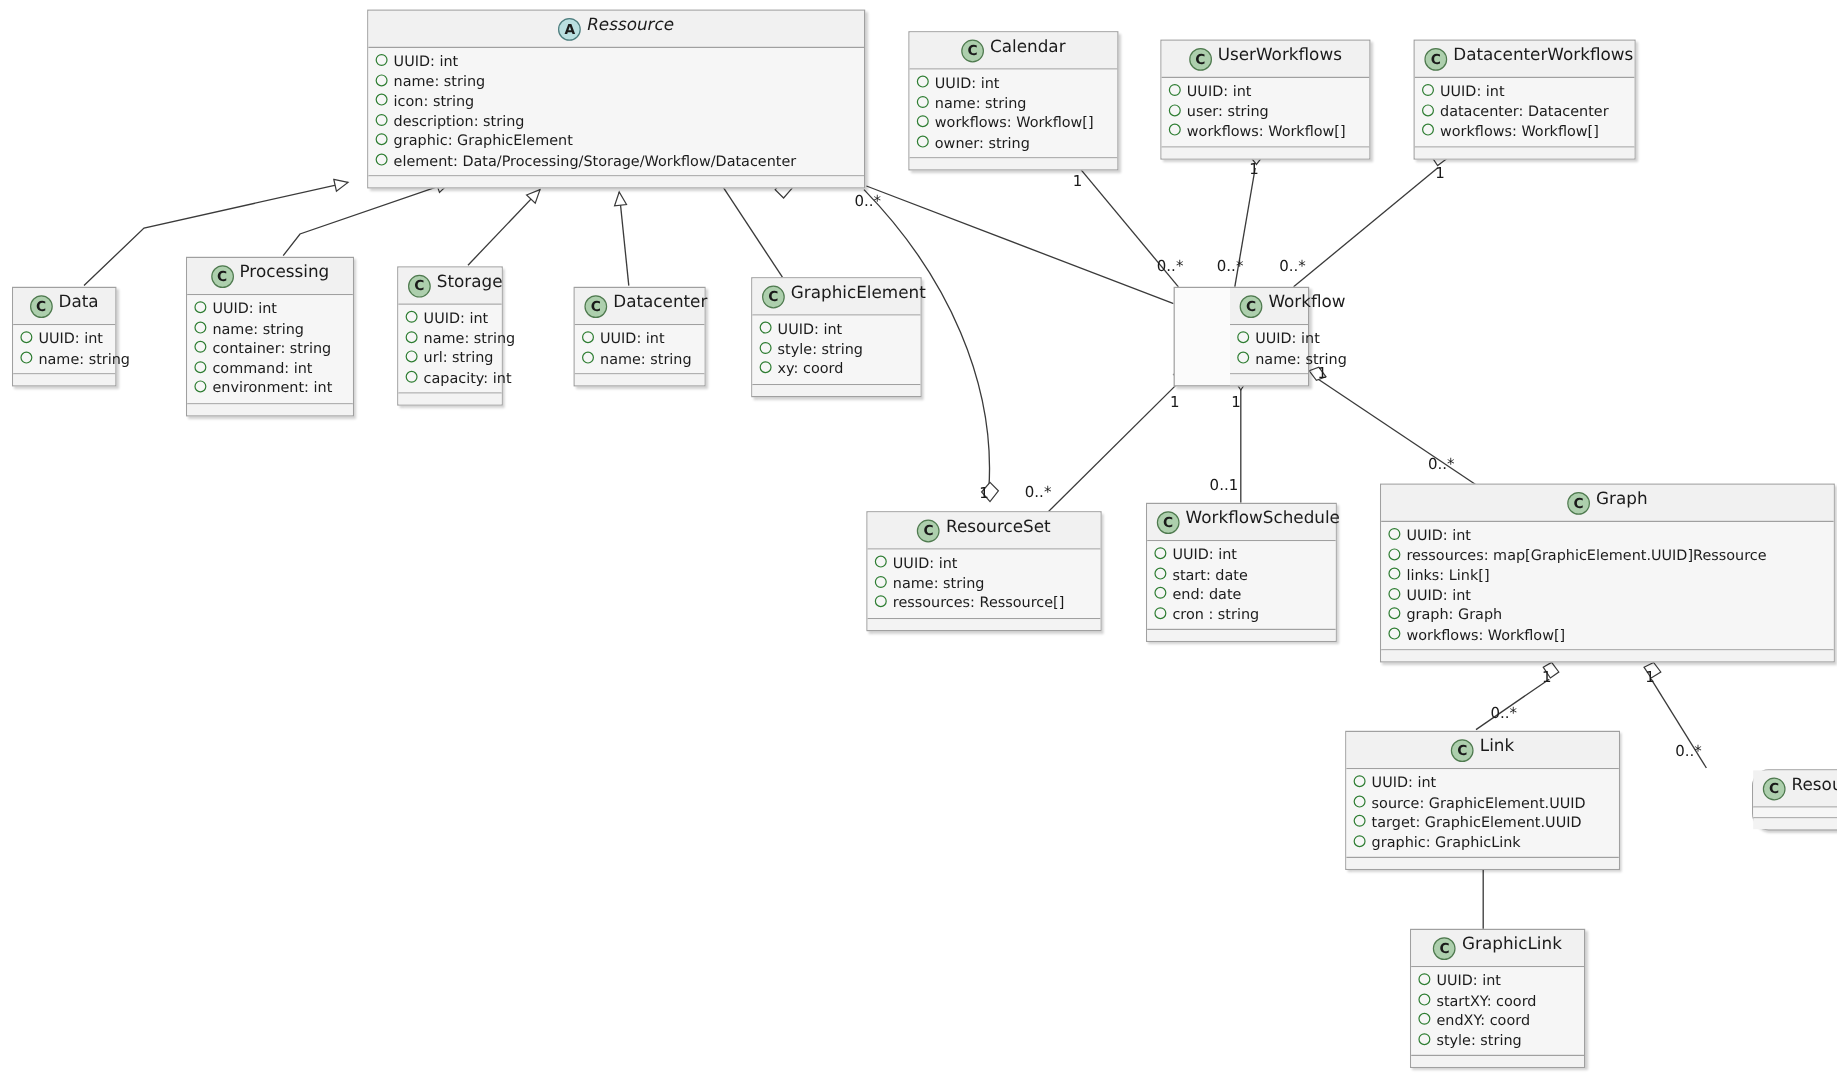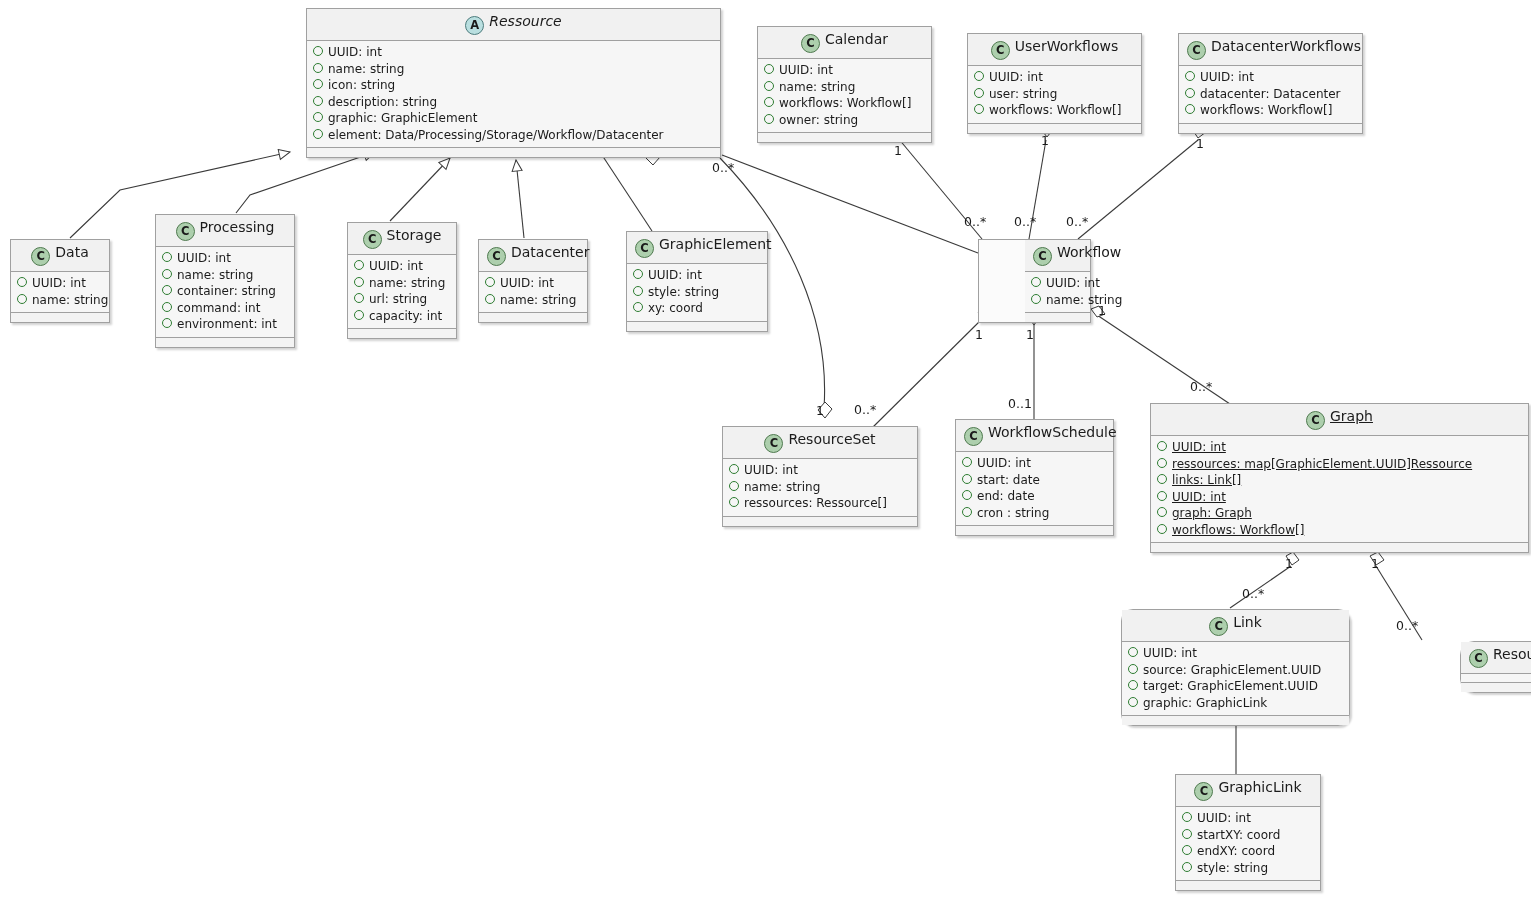--- a/index.html
+++ b/index.html
@@ -197,40 +197,40 @@
       </div>
       <div class="umlbox" style="left: 1178px; top: 33px; width: 185px;">
         <div class="uml-header"><span class="stereo">C</span><span class="cname">DatacenterWorkflows</span></div>
         <div class="uml-attrs">
           <div class="attr"><span class="vis"></span><span>UUID: int</span></div>
           <div class="attr"><span class="vis"></span><span>datacenter: Datacenter</span></div>
           <div class="attr"><span class="vis"></span><span>workflows: Workflow[]</span></div>
         </div>
         <div class="uml-ops"></div>
       </div>
-      <div class="umlbox" style="left: 10px; top: 239px; width: 100px;">
+      <div class="umlbox" style="left: 10px; top: 239px; width: 87px;">
         <div class="uml-header"><span class="stereo">C</span><span class="cname">Data</span></div>
         <div class="uml-attrs">
           <div class="attr"><span class="vis"></span><span>UUID: int</span></div>
           <div class="attr"><span class="vis"></span><span>name: string</span></div>
         </div>
         <div class="uml-ops"></div>
       </div>
       <div class="umlbox" style="left: 155px; top: 214px; width: 140px;">
         <div class="uml-header"><span class="stereo">C</span><span class="cname">Processing</span></div>
         <div class="uml-attrs">
           <div class="attr"><span class="vis"></span><span>UUID: int</span></div>
           <div class="attr"><span class="vis"></span><span>name: string</span></div>
           <div class="attr"><span class="vis"></span><span>container: string</span></div>
           <div class="attr"><span class="vis"></span><span>command: int</span></div>
           <div class="attr"><span class="vis"></span><span>environment: int</span></div>
         </div>
         <div class="uml-ops"></div>
       </div>
-      <div class="umlbox" style="left: 347px; top: 222px; width: 110px;">
+      <div class="umlbox" style="left: 331px; top: 222px; width: 88px;">
         <div class="uml-header"><span class="stereo">C</span><span class="cname">Storage</span></div>
         <div class="uml-attrs">
           <div class="attr"><span class="vis"></span><span>UUID: int</span></div>
           <div class="attr"><span class="vis"></span><span>name: string</span></div>
           <div class="attr"><span class="vis"></span><span>url: string</span></div>
           <div class="attr"><span class="vis"></span><span>capacity: int</span></div>
         </div>
         <div class="uml-ops"></div>
       </div>
       <div class="umlbox" style="left: 478px; top: 239px; width: 110px;">
@@ -270,33 +270,33 @@
       <div class="umlbox" style="left: 955px; top: 419px; width: 159px;">
         <div class="uml-header"><span class="stereo">C</span><span class="cname">WorkflowSchedule</span></div>
         <div class="uml-attrs">
           <div class="attr"><span class="vis"></span><span>UUID: int</span></div>
           <div class="attr"><span class="vis"></span><span>start: date</span></div>
           <div class="attr"><span class="vis"></span><span>end: date</span></div>
           <div class="attr"><span class="vis"></span><span>cron : string</span></div>
         </div>
         <div class="uml-ops"></div>
       </div>
-      <div class="umlbox" style="left: 1150px; top: 403px; width: 379px; text-decoration: underline;">
+      <div class="umlbox" style="left: 1150px; top: 403px; width: 379px;">
         <div class="uml-header"><span class="stereo">C</span><span class="cname">Graph</span></div>
         <div class="uml-attrs">
           <div class="attr"><span class="vis"></span><span>UUID: int</span></div>
           <div class="attr"><span class="vis"></span><span>ressources: map[GraphicElement.UUID]Ressource</span></div>
           <div class="attr"><span class="vis"></span><span>links: Link[]</span></div>
           <div class="attr"><span class="vis"></span><span>UUID: int</span></div>
           <div class="attr"><span class="vis"></span><span>graph: Graph</span></div>
           <div class="attr"><span class="vis"></span><span>workflows: Workflow[]</span></div>
         </div>
         <div class="uml-ops"></div>
       </div>
-      <div class="umlbox" style="left: 1121px; top: 609px; width: 229px; border-radius: 12px;">
+      <div class="umlbox" style="left: 1121px; top: 609px; width: 229px;">
         <div class="uml-header"><span class="stereo">C</span><span class="cname">Link</span></div>
         <div class="uml-attrs">
           <div class="attr"><span class="vis"></span><span>UUID: int</span></div>
           <div class="attr"><span class="vis"></span><span>source: GraphicElement.UUID</span></div>
           <div class="attr"><span class="vis"></span><span>target: GraphicElement.UUID</span></div>
           <div class="attr"><span class="vis"></span><span>graphic: GraphicLink</span></div>
         </div>
         <div class="uml-ops"></div>
       </div>
       <div class="umlbox" style="left: 1460px; top: 641px; width: 105px; border-radius: 14px;">

